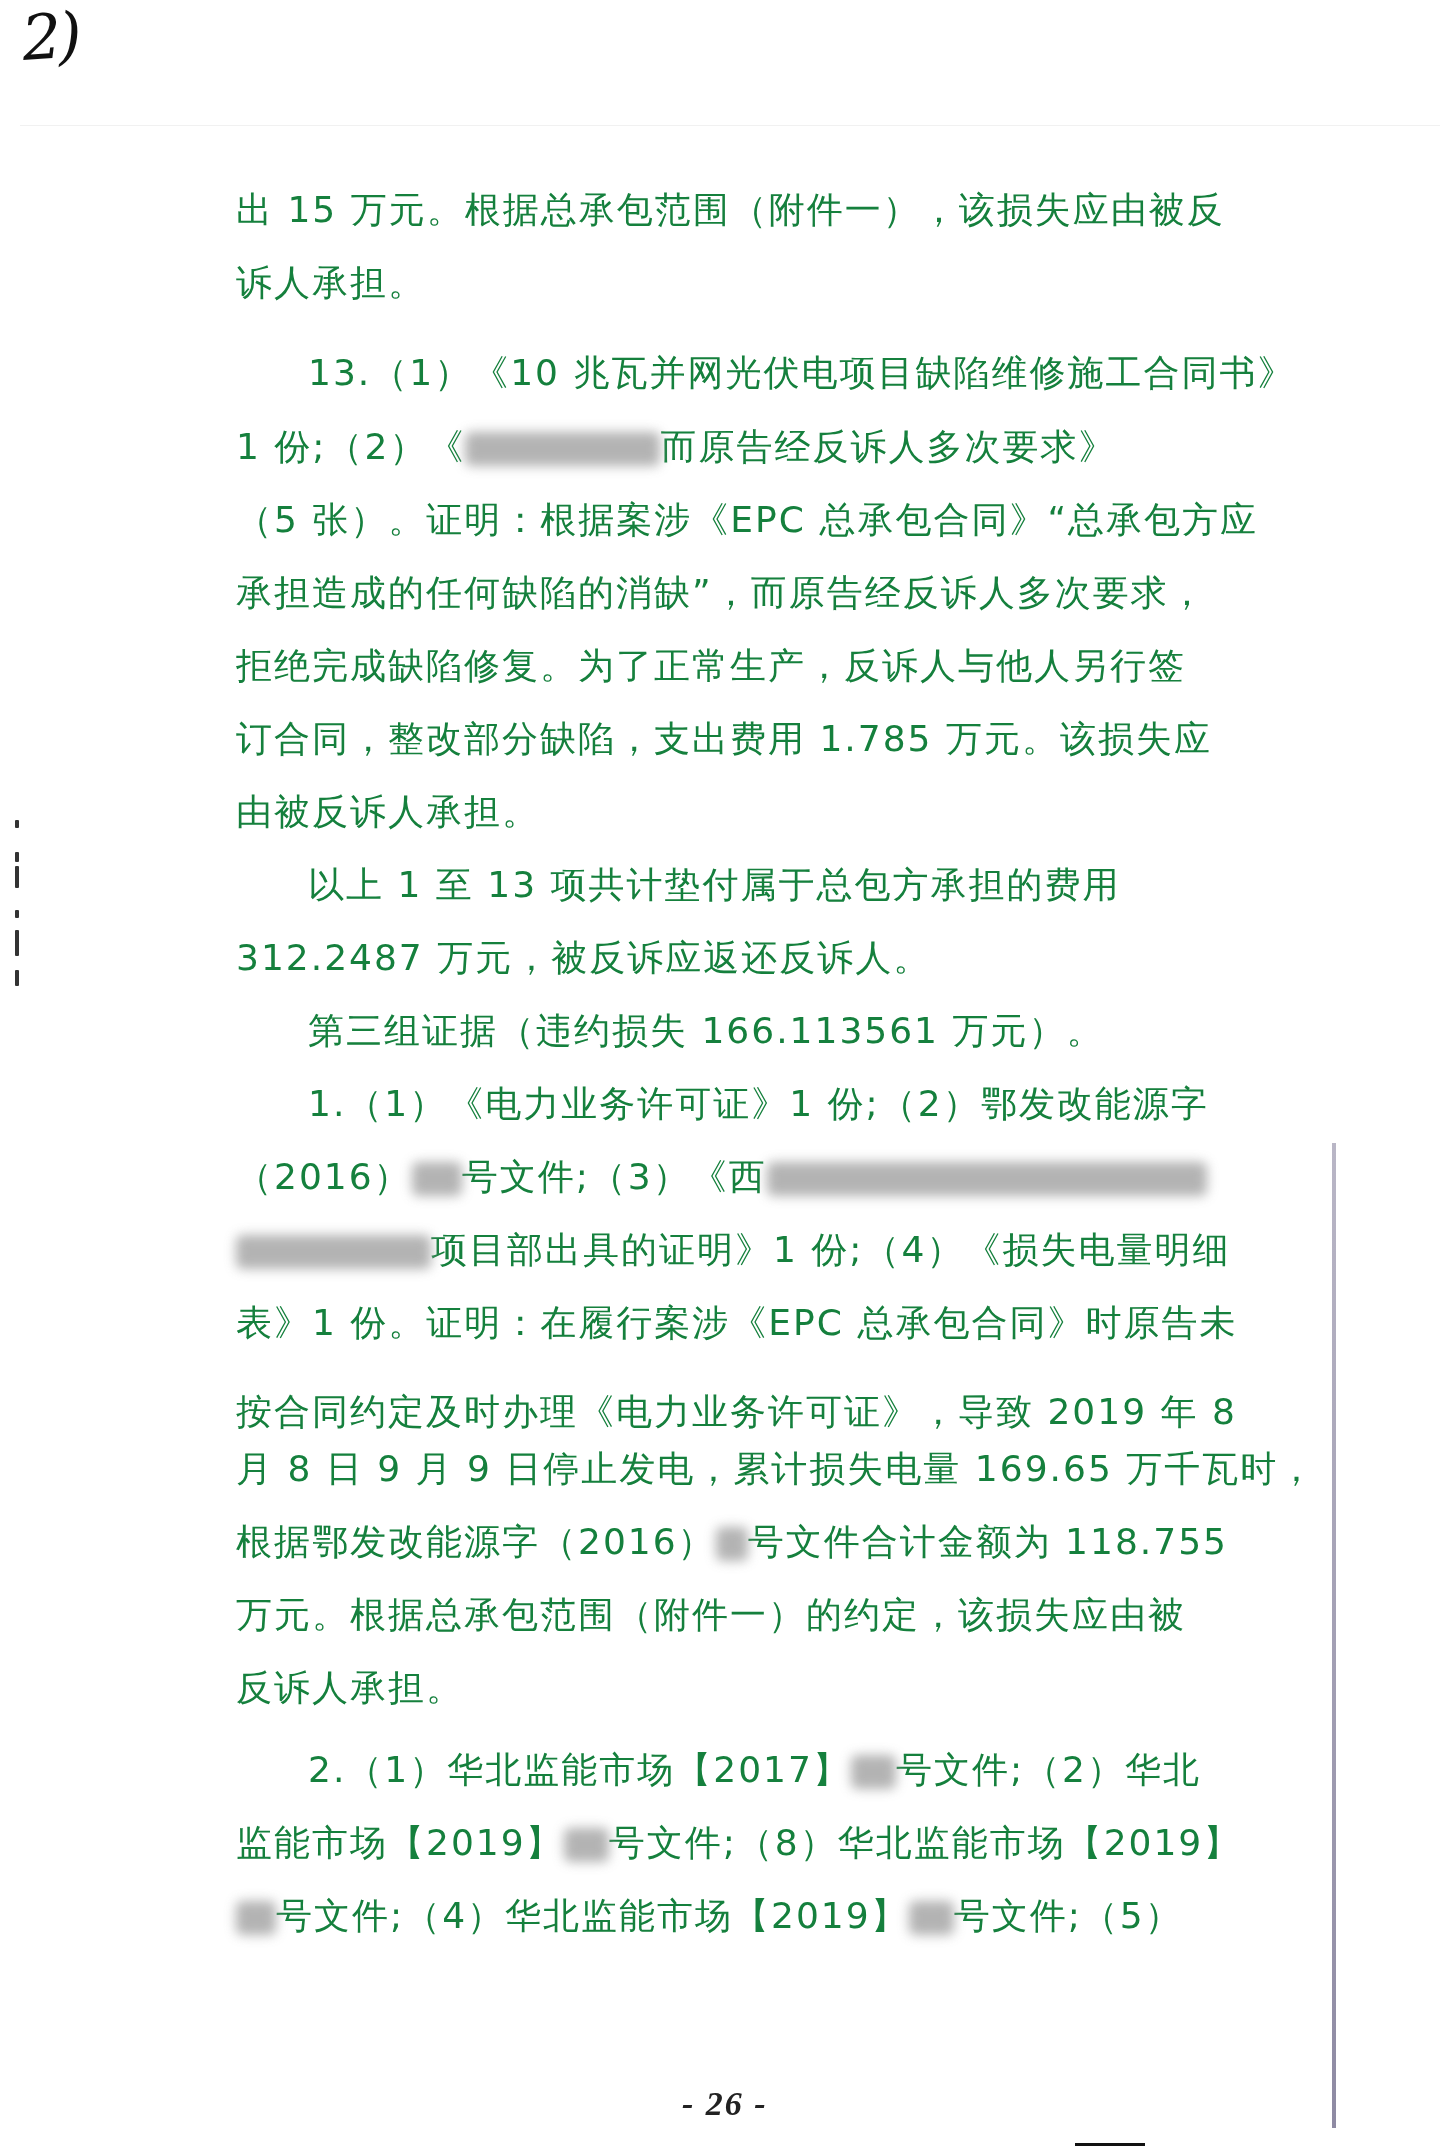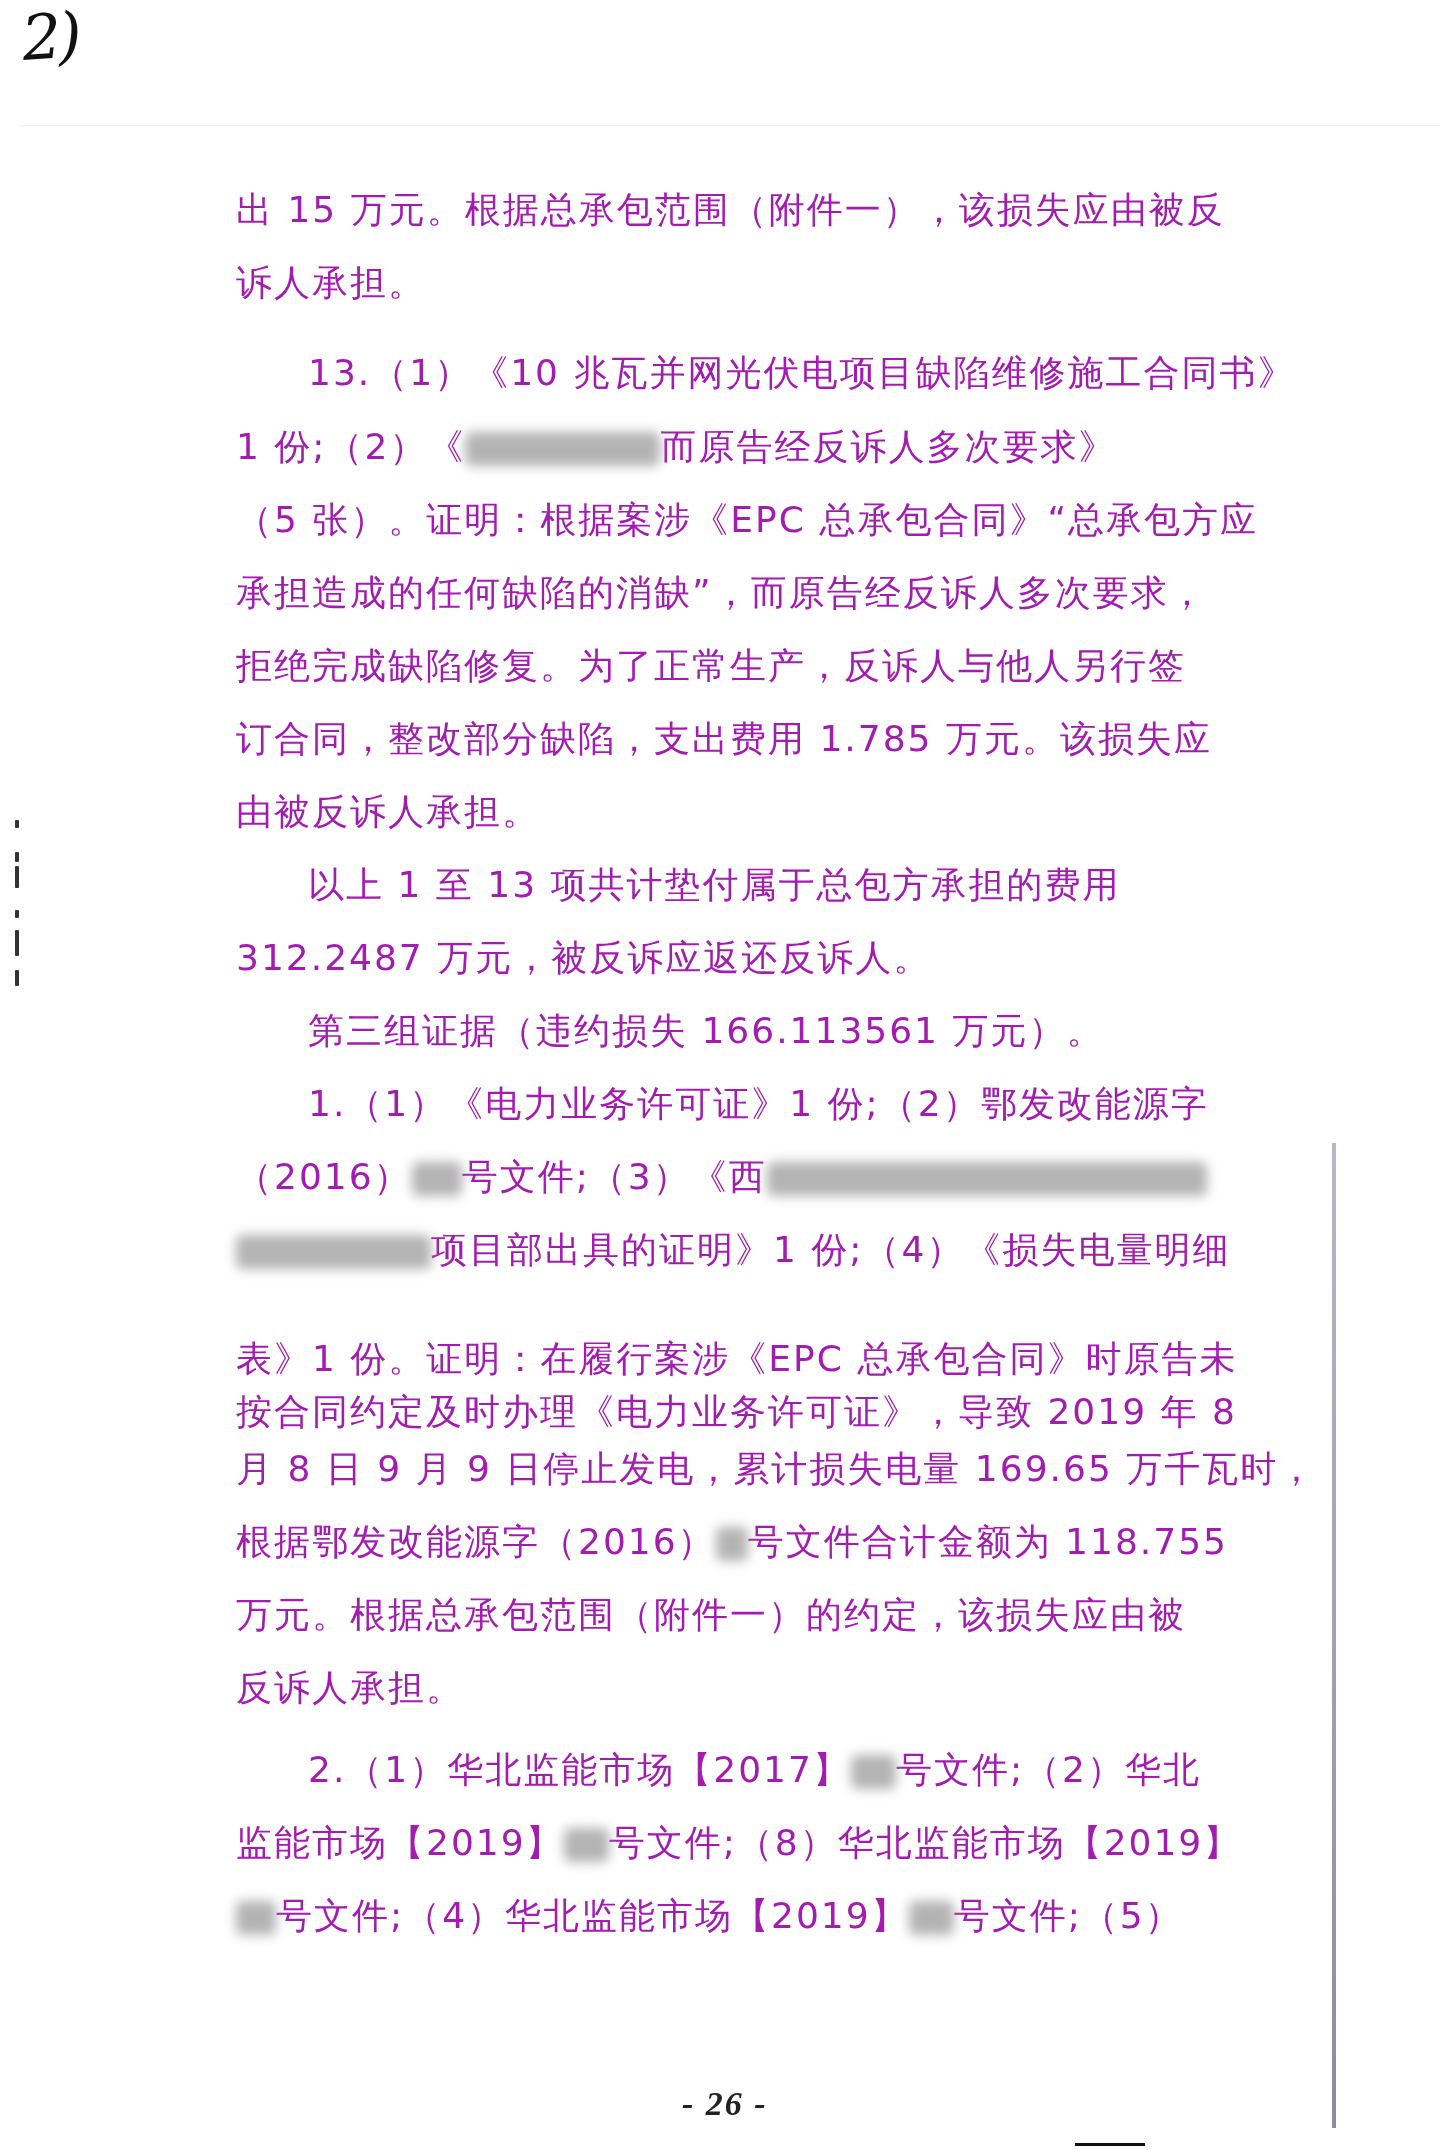--- a/index.html
+++ b/index.html
@@ -39,21 +39,21 @@
       width: 1090px;
     }
     .line {
       position: absolute;
       left: 0;
       height: 40px;
       font-size: 36px;
       line-height: 40px;
       white-space: nowrap;
       letter-spacing: 2px;
-      color: #a21caf;
+      color: #15803d;
     }
     .redact {
       display: inline-block;
       vertical-align: middle;
       height: 34px;
       background: #9a9a9a;
       filter: blur(6px);
       opacity: 0.75;
       border-radius: 6px;
     }
@@ -145,21 +145,21 @@
 
     <div class="line" style="top:821px;left:72px;">第三组证据（违约损失 166.113561 万元）。</div>
 
     <div class="line" style="top:894px;left:72px;">1.（1）《电力业务许可证》1 份;（2）鄂发改能源字</div>
     <div class="line" style="top:967px;">
       <span>（2016）</span><span class="redact" style="width:50px;"></span><span>号文件;（3）《西</span><span class="redact" style="width:440px;"></span>
     </div>
     <div class="line" style="top:1040px;">
       <span class="redact" style="width:195px;"></span><span>项目部出具的证明》1 份;（4）《损失电量明细</span>
     </div>
-    <div class="line" style="top:1113px;margin-top:36px;">表》1 份。证明：在履行案涉《EPC 总承包合同》时原告未</div>
+    <div class="line" style="top:1113px;">表》1 份。证明：在履行案涉《EPC 总承包合同》时原告未</div>
     <div class="line" style="top:1186px;margin-top:16px;">按合同约定及时办理《电力业务许可证》，导致 2019 年 8</div>
     <div class="line" style="top:1259px;">月 8 日 9 月 9 日停止发电，累计损失电量 169.65 万千瓦时，</div>
     <div class="line" style="top:1332px;">
       <span>根据鄂发改能源字（2016）</span><span class="redact" style="width:32px;"></span><span>号文件合计金额为 118.755</span>
     </div>
     <div class="line" style="top:1405px;">万元。根据总承包范围（附件一）的约定，该损失应由被</div>
     <div class="line" style="top:1478px;">反诉人承担。</div>
 
     <div class="line" style="top:1560px;left:72px;">
       <span>2.（1）华北监能市场【2017】</span><span class="redact" style="width:45px;"></span><span>号文件;（2）华北</span>

